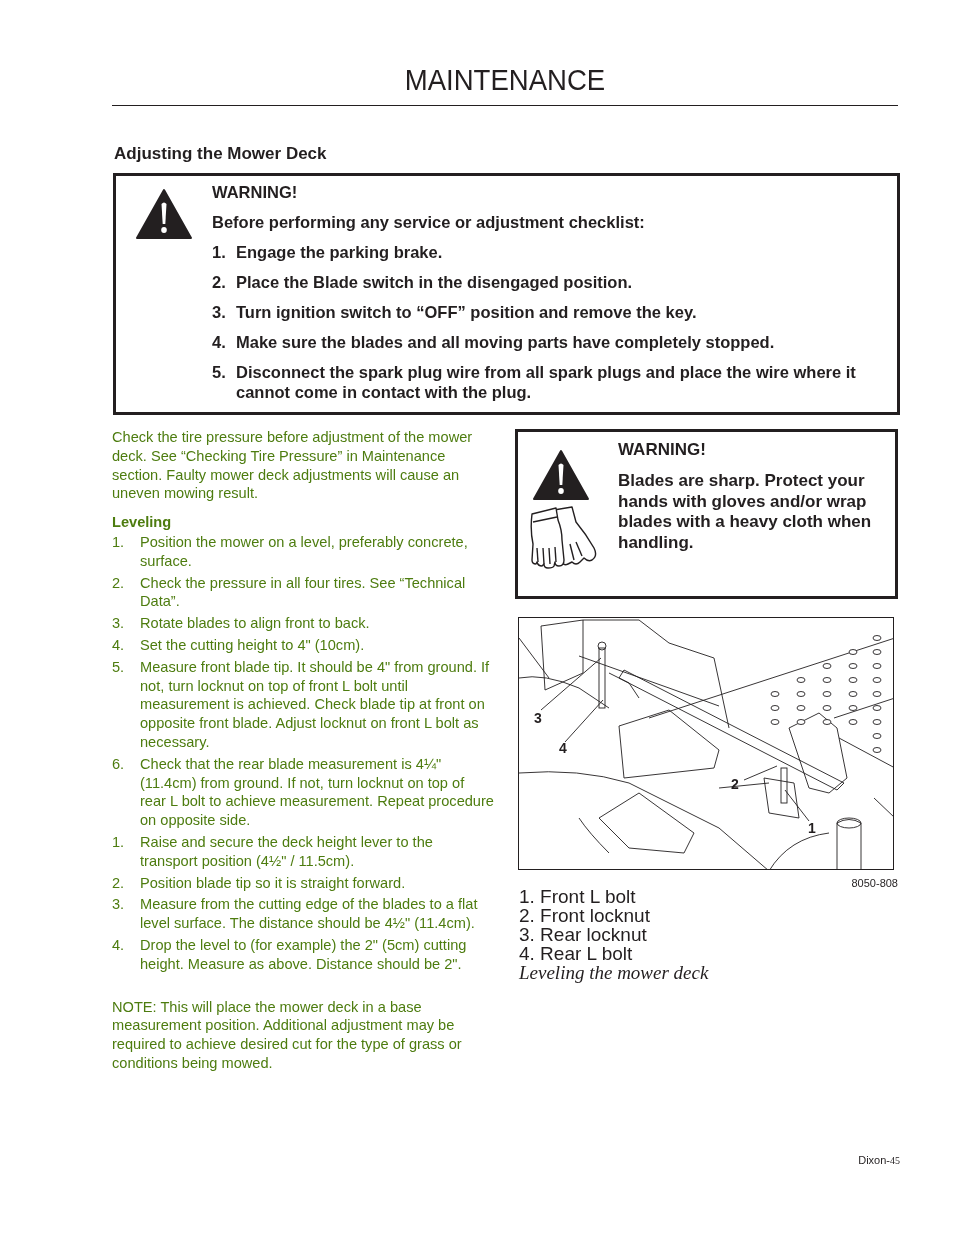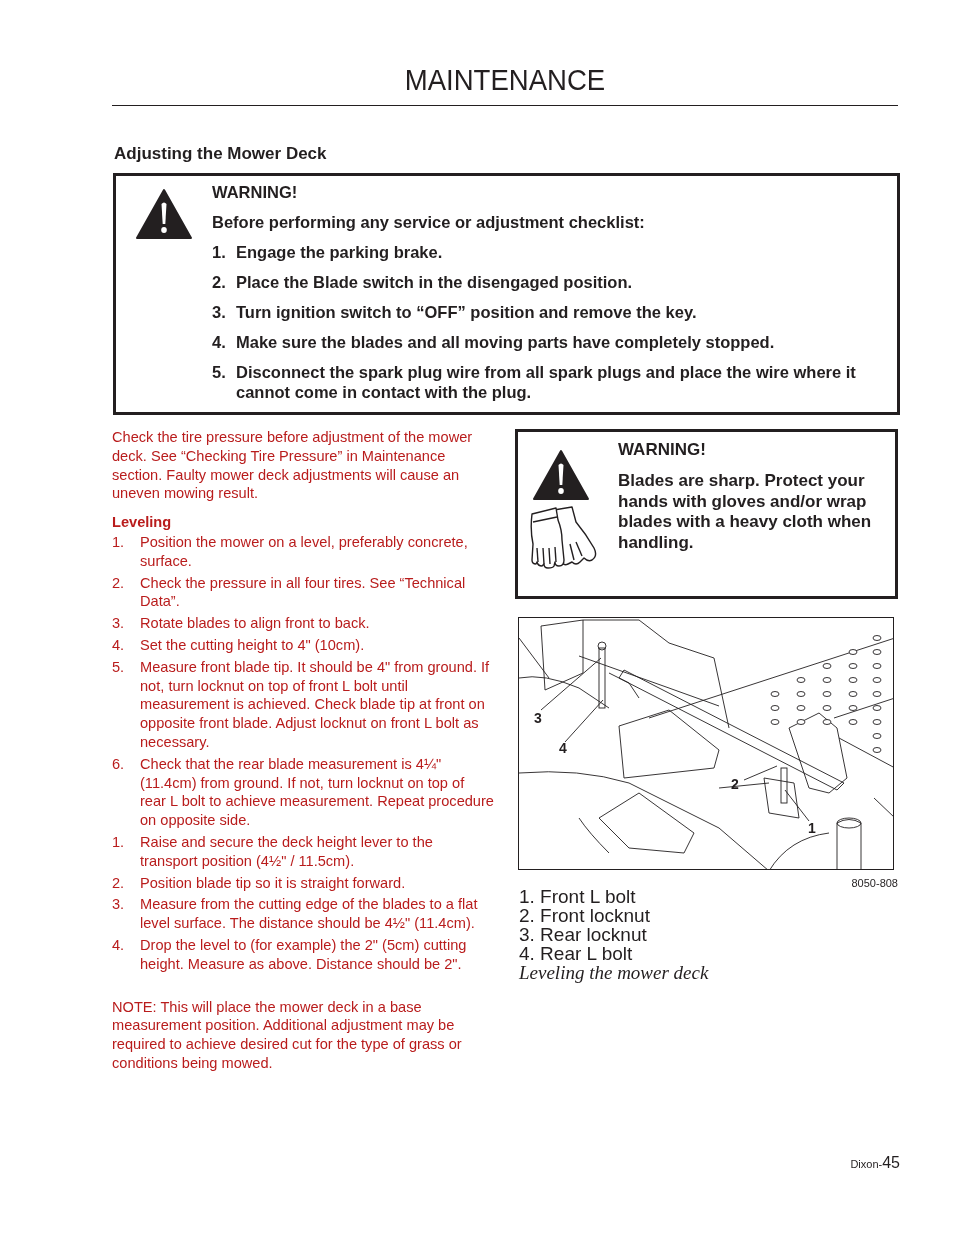--- a/index.html
+++ b/index.html
@@ -27,21 +27,21 @@
   .warn-main-text {
     position: absolute; left: 96px; top: 6px; right: 20px; font-weight: bold; font-size: 16.5px; line-height: 20px;
   }
   .warn-main-text .line { margin-bottom: 10px; }
   .warn-main-text .step { display: flex; margin-bottom: 10px; }
   .warn-main-text .step .num { width: 24px; flex: none; }
   .warn-main-text .step .txt { flex: 1; }
 
   .col-left {
     position: absolute; left: 112px; top: 428px; width: 382px;
-    font-size: 14.6px; line-height: 18.8px; color: #b91c1c;
+    font-size: 14.6px; line-height: 18.8px; color: #4d7c0f;
   }
   .col-left p { margin: 0; }
   .sub-head { font-weight: bold; font-size: 14.6px; margin-top: 10px; margin-bottom: 1px; }
   .olist .item { display: flex; margin-bottom: 3px; }
   .olist .item .n { width: 28px; flex: none; }
   .olist .item .t { flex: 1; }
 
   .warn-box-blades {
     position: absolute; left: 515px; top: 429px; width: 377px; height: 164px;
     border: 3px solid #231f20; box-sizing: content-box;
@@ -57,21 +57,21 @@
     position: absolute; left: 518px; top: 617px; width: 376px; height: 253px;
     border: 1.5px solid #231f20; box-sizing: border-box; background: #fff; overflow: hidden;
   }
   .fig-code { position: absolute; right: 56px; top: 877px; font-size: 11px; color: #231f20; }
   .callout { position: absolute; font-weight: bold; font-size: 14px; }
   .legend {
     position: absolute; left: 519px; top: 887px; font-size: 19px; line-height: 19px;
   }
   .legend .cap { font-style: italic; font-family: Liberation Serif, serif; }
   .page-num { position: absolute; right: 54px; top: 1154px; font-size: 11px; }
-  .page-num .big { font-size: 16px; }
+  .page-num .big { font-size: 10px; font-family: Liberation Serif, serif; }
 </style>
 </head>
 <body>
 
 <div class="page-title">MAINTENANCE</div>
 <div class="title-rule"></div>
 
 <div class="section-title">Adjusting the Mower Deck</div>
 
 <div class="warn-box-main">

